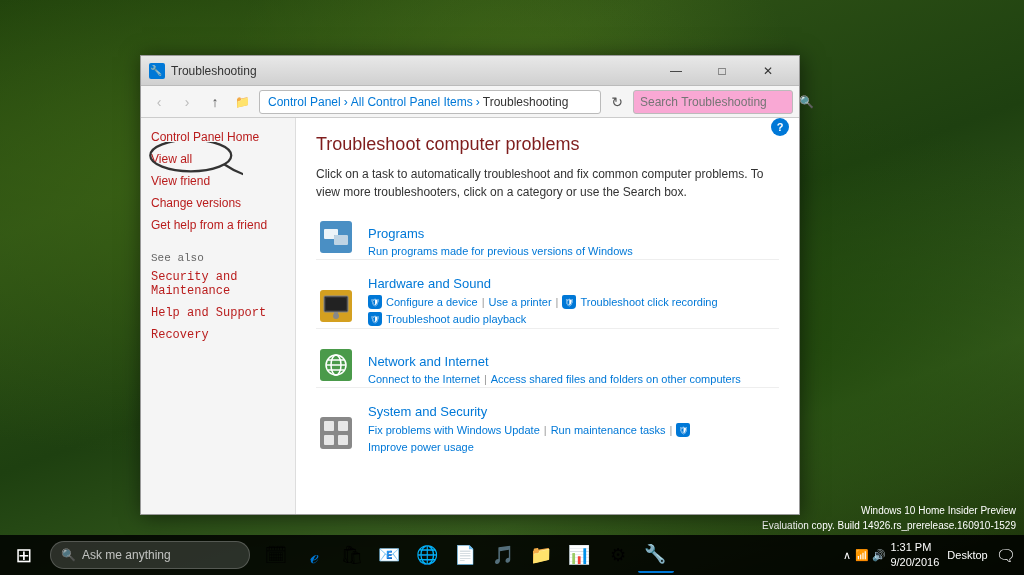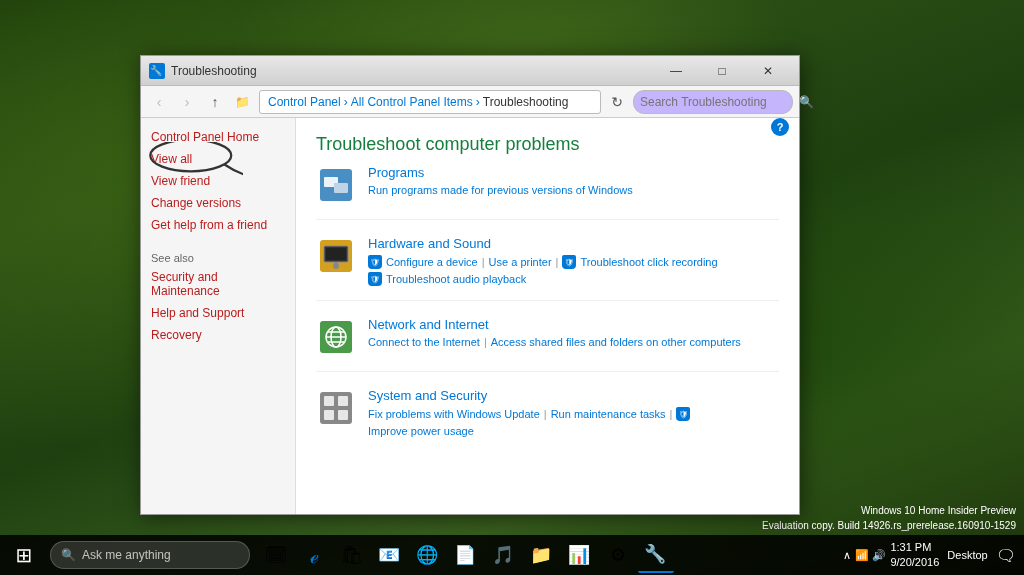--- a/index.html
+++ b/index.html
@@ -197,24 +197,24 @@
       color: #333;
     }
 
     .address-path span { color: #0078d7; cursor: pointer; }
     .address-sep { color: #666; margin: 0 3px; }
 
     .search-box {
       height: 24px;
       width: 160px;
       border: 1px solid #bbb;
-      border-radius: 11px;
-      display: flex;
-      align-items: center;
-      background: #c4b5fd;
+      border-radius: 3px;
+      display: flex;
+      align-items: center;
+      background: #f9a8d4;
       padding: 0 6px;
       gap: 4px;
     }
 
     .search-input {
       border: none;
       outline: none;
       font-size: 12px;
       flex: 1;
       background: transparent;
@@ -239,20 +239,21 @@
       display: block;
       color: #b91c1c;
       text-decoration: none;
       font-size: 12px;
       margin-bottom: 8px;
       cursor: pointer;
     }
 
     .sidebar-section {
       margin-top: 20px;
+      font-family: Liberation Mono, monospace;
     }
 
     .sidebar-section-title {
       font-size: 11px;
       color: #666;
       margin-bottom: 6px;
       font-weight: normal;
     }
 
     
@@ -272,21 +273,21 @@
     
     .main-content {
       flex: 1;
       padding: 16px 20px;
       background: white;
       overflow-y: auto;
     }
 
     .page-title {
       font-size: 18px;
-      color: #15803d;
+      color: #7f1d1d;
       margin-bottom: 10px;
       font-weight: normal;
     }
 
     .page-desc {
       font-size: 12px;
       color: #333;
       margin-bottom: 16px;
       line-height: 1.5;
     }
@@ -305,23 +306,23 @@
       align-items: center;
       justify-content: center;
       font-size: 11px;
       cursor: pointer;
       font-weight: bold;
     }
 
     
     .category-item {
       display: flex;
-      align-items: flex-start;
+      align-items: flex-end;
       margin-bottom: 16px;
-      padding-bottom: 14px;
+      padding-bottom: 2px;
       border-bottom: 1px solid #eee;
     }
 
     .category-item:last-child { border-bottom: none; }
 
     .category-icon {
       width: 40px;
       height: 40px;
       min-width: 40px;
       margin-right: 12px;
@@ -462,20 +463,21 @@
         <div class="sidebar-section">
           <div class="sidebar-section-title">See also</div>
           <a class="sidebar-link">Security and Maintenance</a>
           <a class="sidebar-link">Help and Support</a>
           <a class="sidebar-link">Recovery</a>
         </div>
       </div>
 
       <div class="main-content">
         <h1 class="page-title">Troubleshoot computer problems</h1>
+        <p class="page-desc">Click on a task to automatically troubleshoot and fix common computer problems. To view more troubleshooters, click on a category or use the Search box.</p>
 
         <div class="category-item">
           <div class="category-icon">
             <svg width="32" height="32" viewBox="0 0 32 32">
               <rect width="32" height="32" rx="3" fill="#4a8fc4"></rect>
               <rect x="4" y="8" width="14" height="10" rx="1" fill="white" opacity="0.9"></rect>
               <rect x="14" y="14" width="14" height="10" rx="1" fill="#2a6fa4"></rect>
               <rect x="14" y="14" width="14" height="10" rx="1" fill="white" opacity="0.7"></rect>
             </svg>
           </div>

